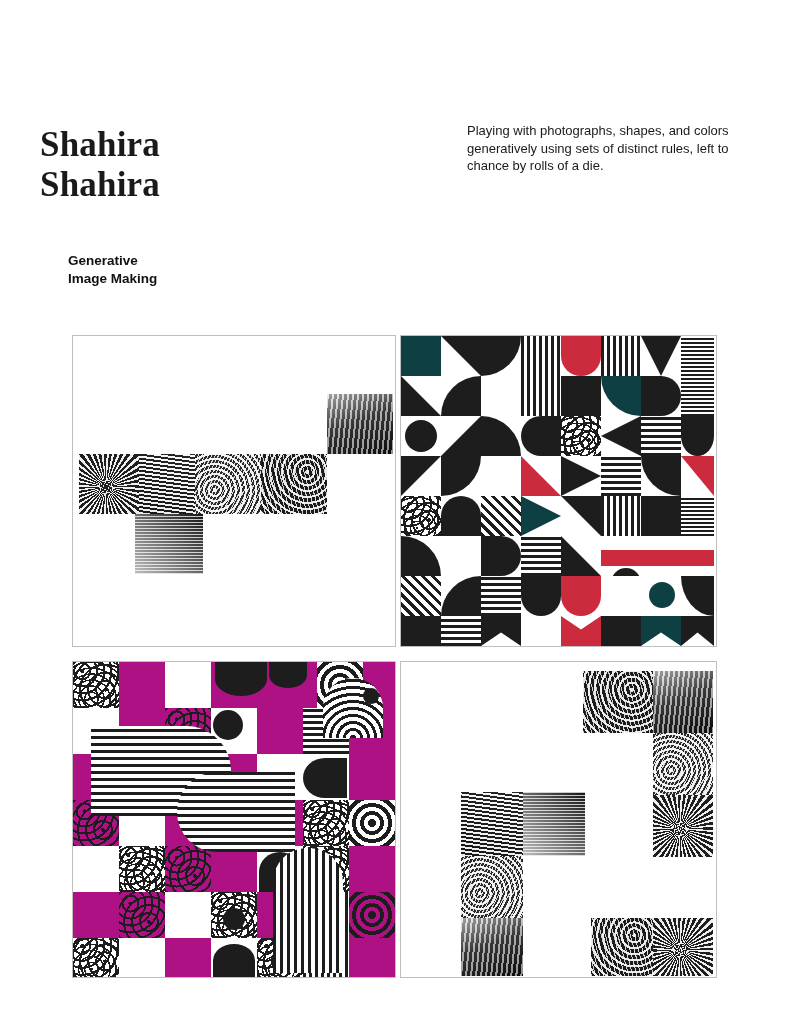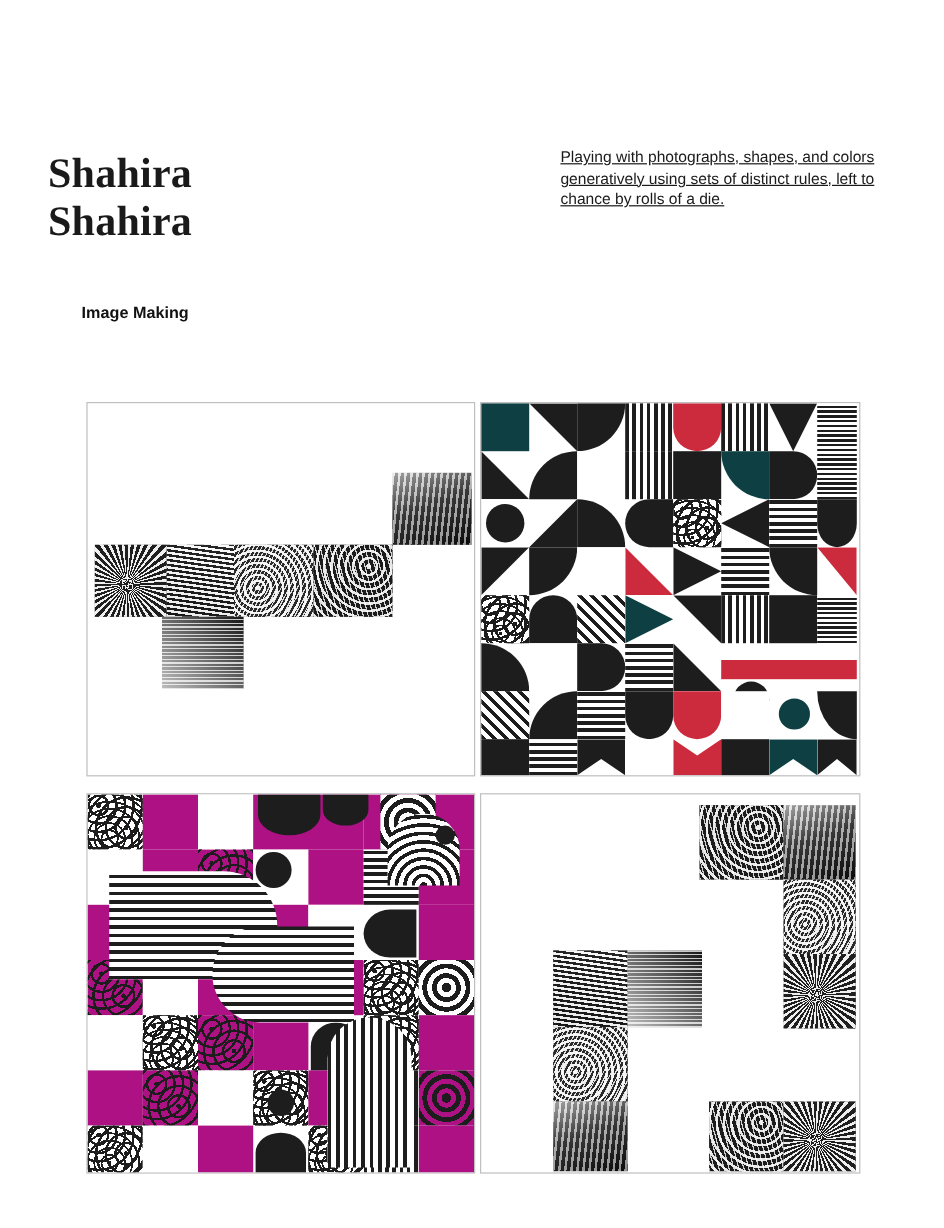--- a/index.html
+++ b/index.html
@@ -50,21 +50,21 @@
   .desc-block {
     position: absolute;
     left: 467px;
     top: 122px;
     width: 285px;
     font-size: 13px;
     line-height: 17.5px;
     color: #1a1a1a;
   }
   .desc-para { margin: 0 0 14px 0; }
-  .desc-para:last-child { margin-bottom: 0; text-decoration: underline; }
+  .desc-para:last-child { margin-bottom: 0; }
 
   
   .panel {
     position: absolute;
     border: 1px solid #bfbfbf;
     background: #ffffff;
     overflow: hidden;
   }
   #panel-1 { left: 72px;  top: 335px; width: 322px; height: 310px; }
   #panel-2 { left: 400px; top: 335px; width: 315px; height: 310px; }
@@ -172,20 +172,21 @@
 <body>
 
 <div class="page">
 
   <div class="title-block">
     <div class="title-line">Shahira</div>
     <div class="title-line">Shahira</div>
   </div>
 
   <div class="subtitle-block">
+    <div>Generative</div>
     <div>Image Making</div>
   </div>
 
   <div class="desc-block">
     <p class="desc-para">Playing with photographs, shapes, and colors generatively using sets of distinct rules, left to chance by rolls of a die.</p>
   </div>
 
   <div class="panel" id="panel-1">
     <div class="cell photo-c" style="left:254px; top:58px;  width:66px; height:60px;"></div>
     <div class="cell photo-b" style="left:188px; top:118px; width:66px; height:60px;"></div>

